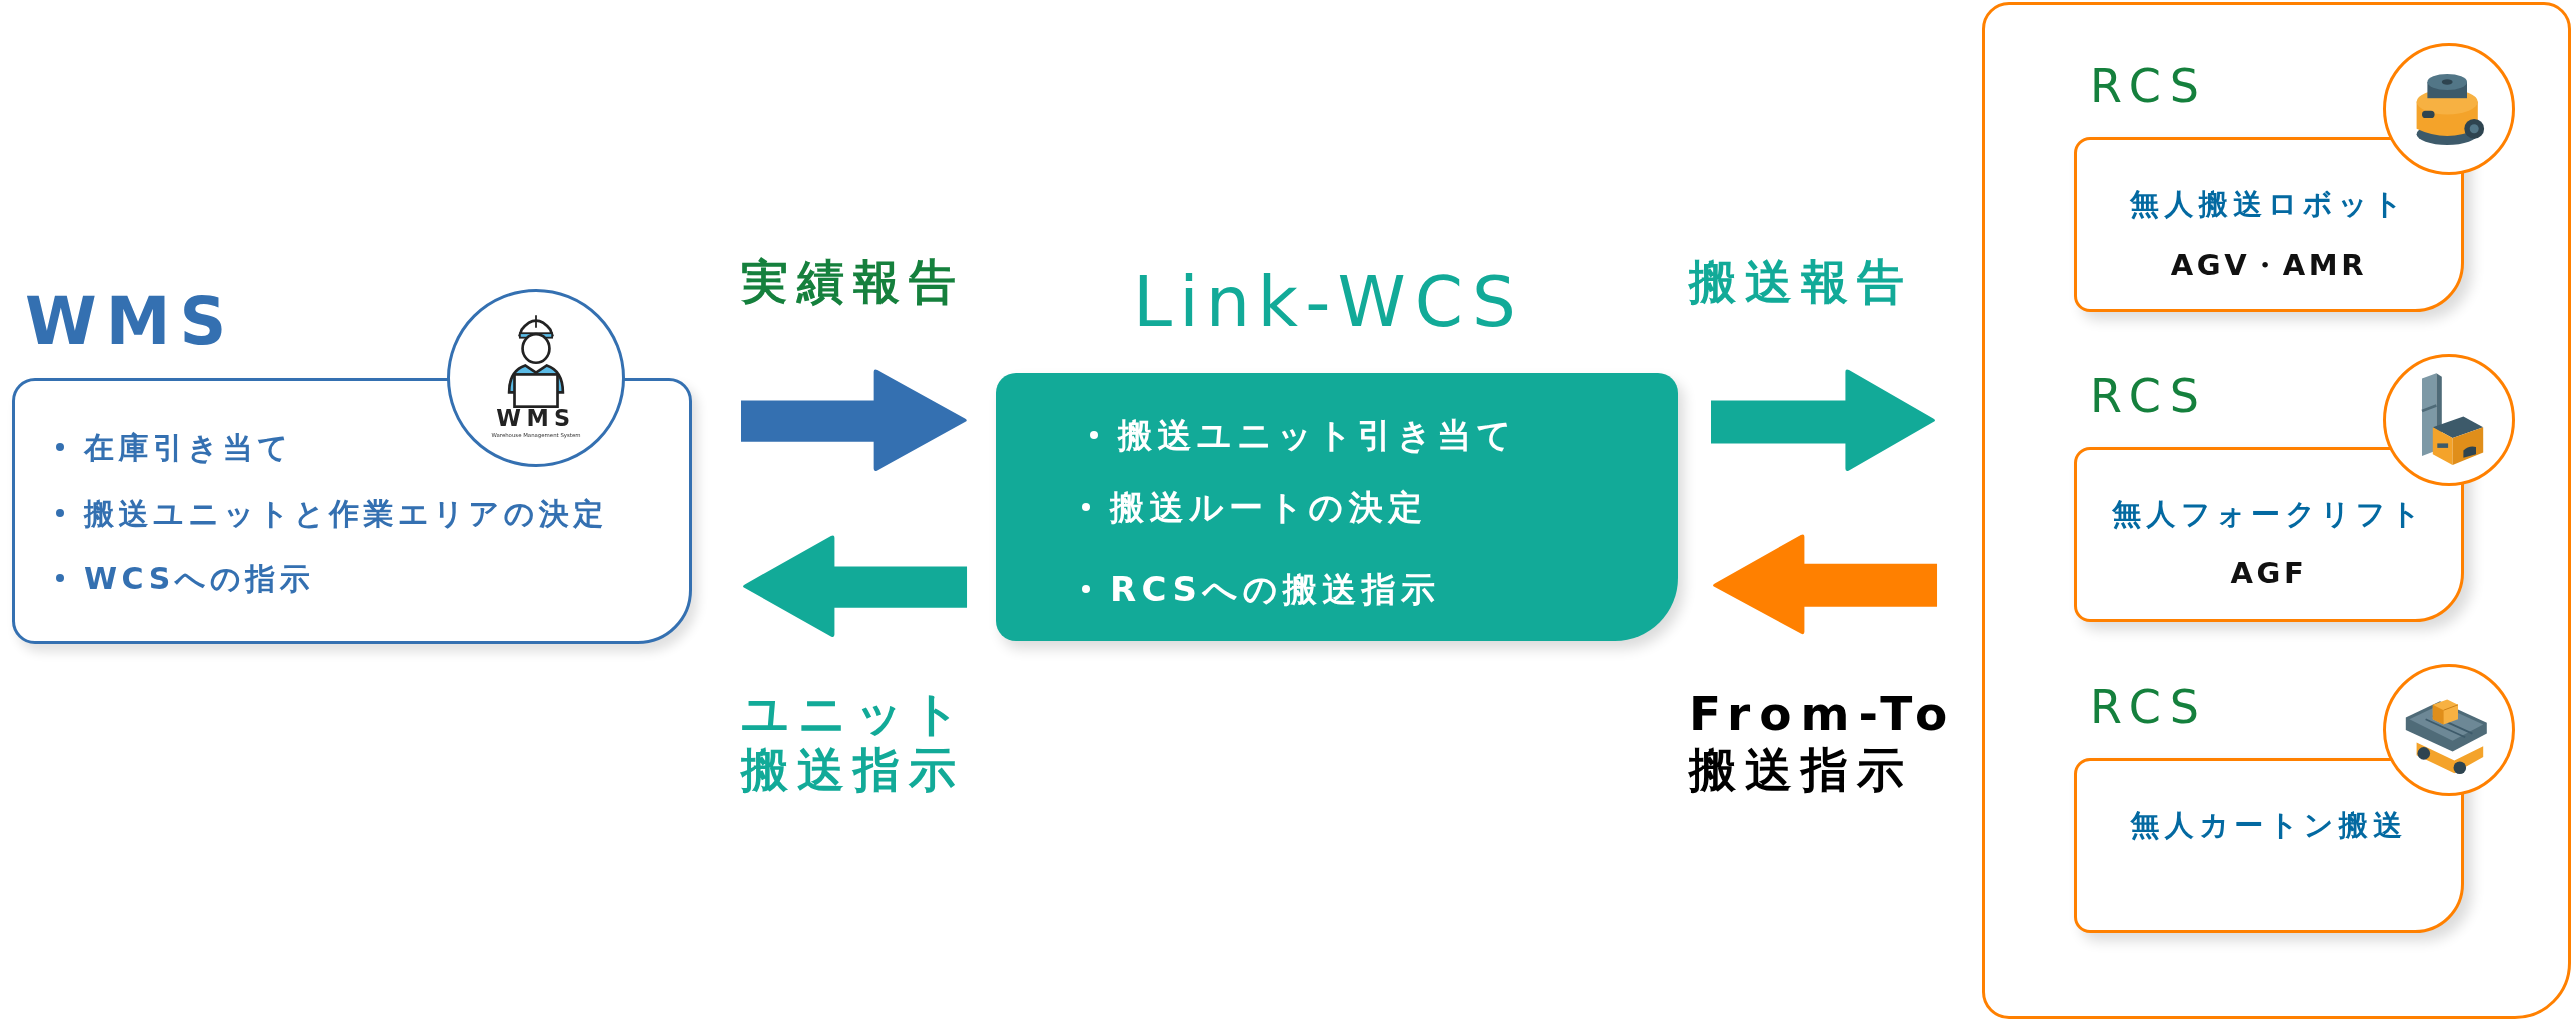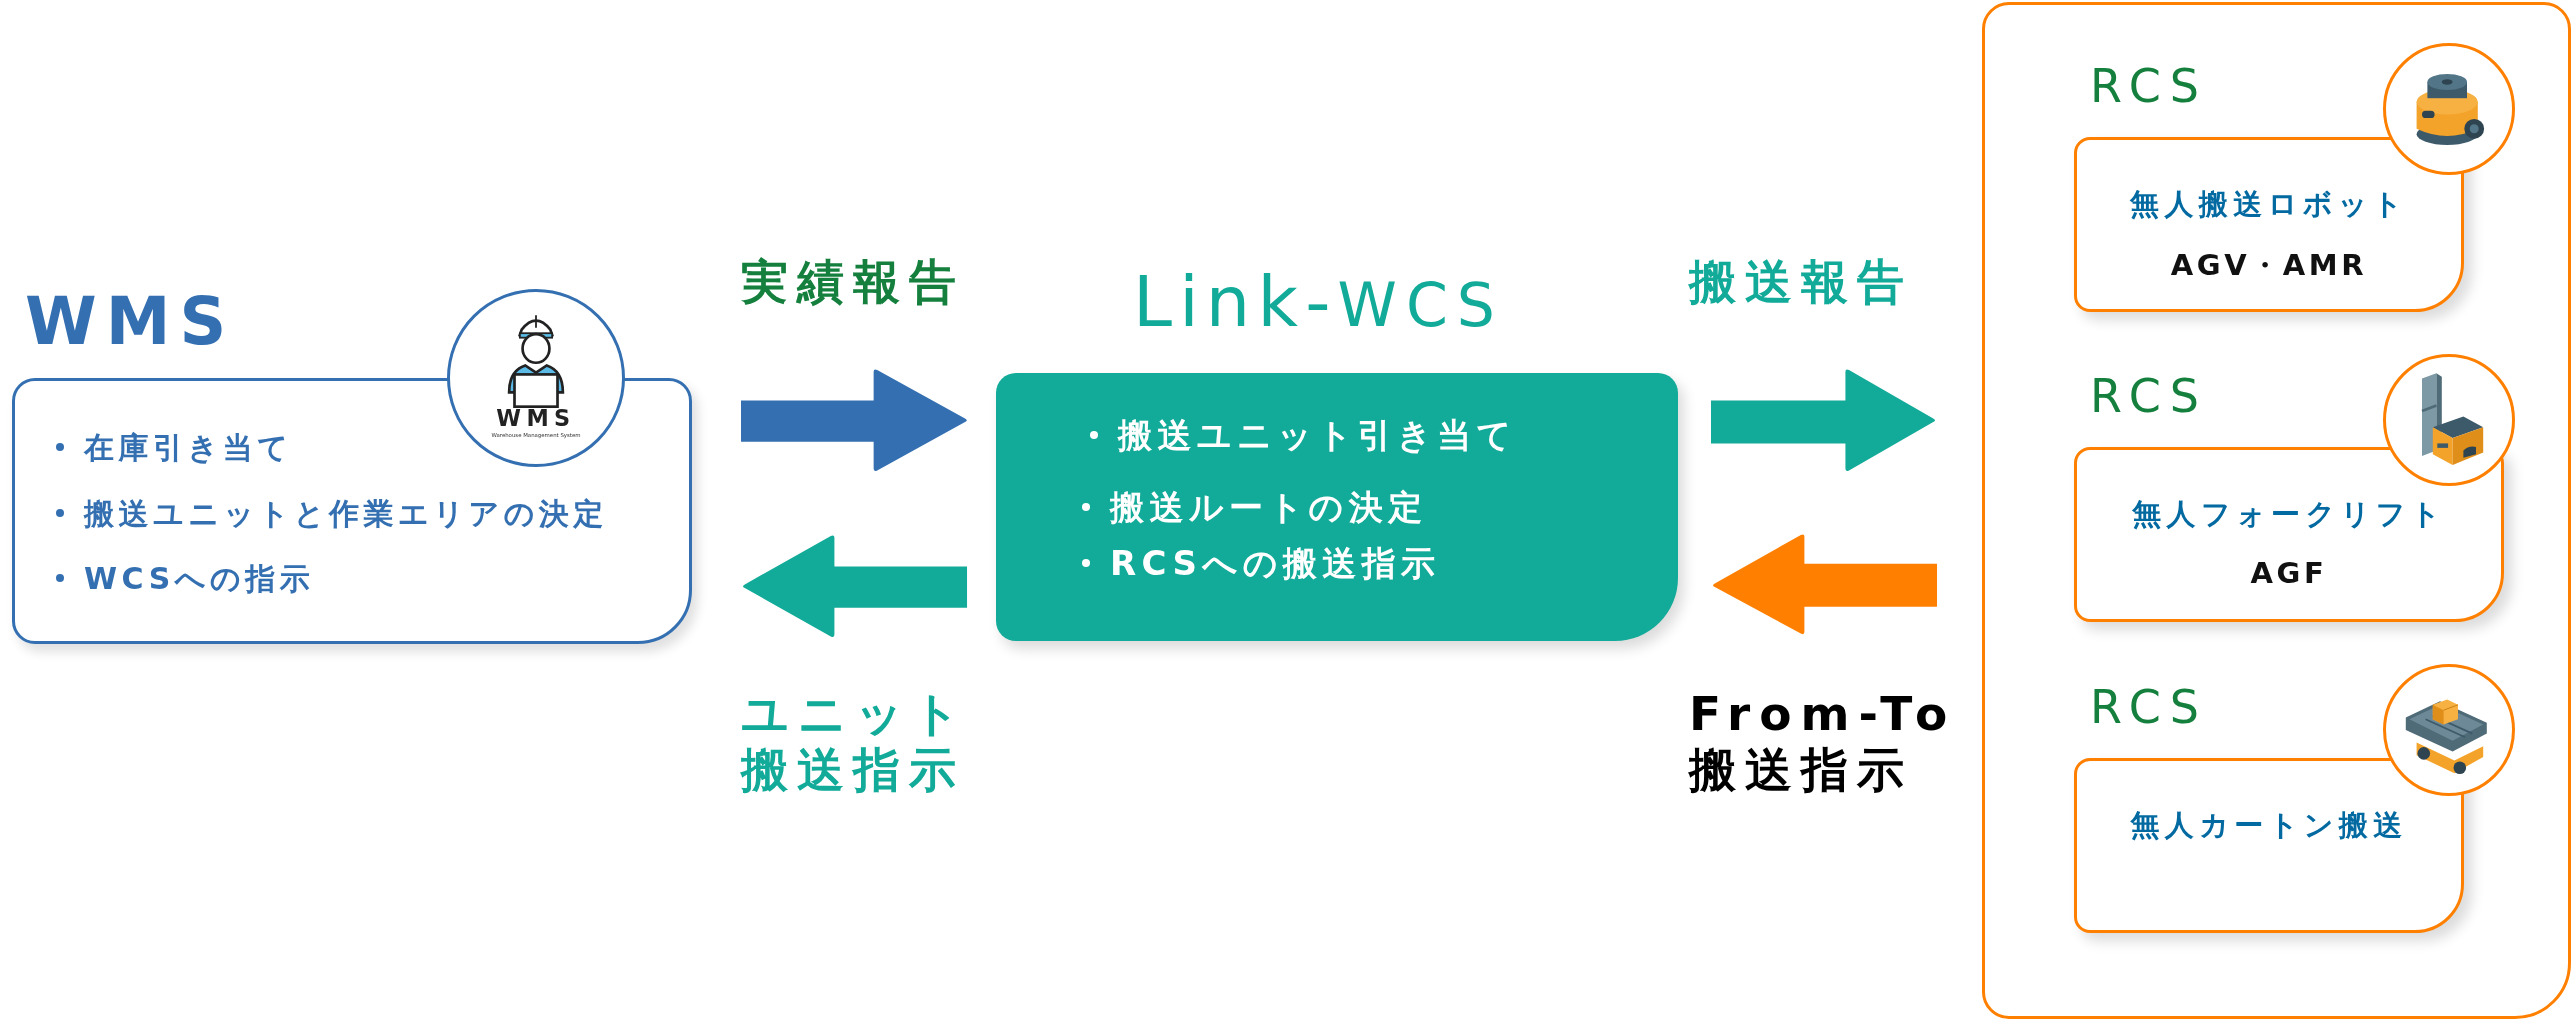--- a/index.html
+++ b/index.html
@@ -23,21 +23,21 @@
 
   
   svg.arrow { position: absolute; overflow: visible; }
   .label { position: absolute; font-weight: bold; font-size: 47px; letter-spacing: 9px; line-height: 1.2;
            white-space: nowrap; }
 
   
   .lwcs-title { left: 1133px; top: 267px; color: #12aa98; line-height: 1; white-space: nowrap;
                 font-family: "DejaVu Sans", sans-serif; }
   .lwcs-title .small { font-size: 70px; letter-spacing: 7.2px; }
-  .lwcs-title .big { font-size: 60px; letter-spacing: 9px; }
+  .lwcs-title .big { font-size: 69px; letter-spacing: 9px; }
   .lwcs-box { left: 996px; top: 373px; width: 682px; height: 268px; background: #12aa98;
               border-radius: 20px 20px 63px 20px; box-shadow: 5.4px 7.2px 12.6px rgba(0,0,0,0.14); }
   .lwcs-list { left: 1082px; top: 418px; color: #ffffff; font-weight: bold; font-size: 34px;
                letter-spacing: 5.4px; line-height: 1; }
   .lwcs-list .item { position: absolute; white-space: nowrap; }
 
   
   .rcs-container { left: 1982px; top: 1.8px; width: 583px; height: 1011px; border: 3.6px solid #ff8000;
                    border-radius: 27px 27px 56px 27px; background: #fff; }
   .rcs-title { position: absolute; font-size: 46px; font-weight: normal; color: #15803d;
@@ -108,21 +108,21 @@
 
 <div class="abs lwcs-box"></div>
 
 <div class="abs lwcs-list">
   <div class="item" style="left:8px; top:0;">
     <span class="bullet"></span><span>搬送ユニット引き当て</span>
   </div>
   <div class="item" style="left:0; top:72px;">
     <span class="bullet"></span><span>搬送ルートの決定</span>
   </div>
-  <div class="item" style="left:0; top:128px;">
+  <div class="item" style="left:0; top:154px;">
     <span class="bullet"></span><span>RCSへの搬送指示</span>
   </div>
 </div>
 
 <div class="label" style="left:1689px; top:254px; color:#12aa98;">搬送報告</div>
 <svg class="arrow" style="left:1711px; top:368px;" width="233" height="108" viewBox="0 0 260 120">
   <path d="M0 36 L150 36 L150 4 Q150 0 154 2 L248 56 Q252 58 248 60 L154 114 Q150 116 150 112 L150 84 L0 84 Z" fill="#12aa98"></path>
 </svg>
 
 <svg class="arrow" style="left:1713px; top:533px;" width="233" height="108" viewBox="0 0 260 120">
@@ -148,21 +148,21 @@
     <rect x="46" y="40" width="44" height="18" fill="#3d5a6a"></rect>
     <ellipse cx="68" cy="40" rx="22" ry="9" fill="#527687"></ellipse>
     <ellipse cx="68" cy="40" rx="6" ry="3" fill="#2e4450"></ellipse>
     <rect x="40" y="72" width="14" height="8" rx="4" fill="#2e4450"></rect>
     <circle cx="98" cy="92" r="11" fill="#2e4450"></circle>
     <circle cx="98" cy="92" r="5" fill="#527687"></circle>
   </svg>
 </div>
 
 <div class="rcs-title" style="left:2090px; top:373px;">RCS</div>
-<div class="rcs-card" style="left:2074px; top:447px;padding-left:40px;">
+<div class="rcs-card" style="left:2074px; top:447px;">
   <div class="name">無人フォークリフト</div>
   <div class="code">AGF</div>
 </div>
 <div class="rcs-circle" style="left:2383px; top:354px;">
   <svg width="126" height="126" viewBox="0 0 140 140">
     <path d="M40 24 L56 18 L56 104 L40 110 Z" fill="#7d99a6"></path>
     <path d="M56 18 L62 22 L62 100 L56 104 Z" fill="#4f6b78"></path>
     <line x1="40" y1="60" x2="56" y2="54" stroke="#4f6b78" stroke-width="3"></line>
     <path d="M52 78 L86 66 L108 78 L74 90 Z" fill="#3d5a6a"></path>
     <path d="M52 78 L74 90 L74 120 L52 108 Z" fill="#f4a32a"></path>

